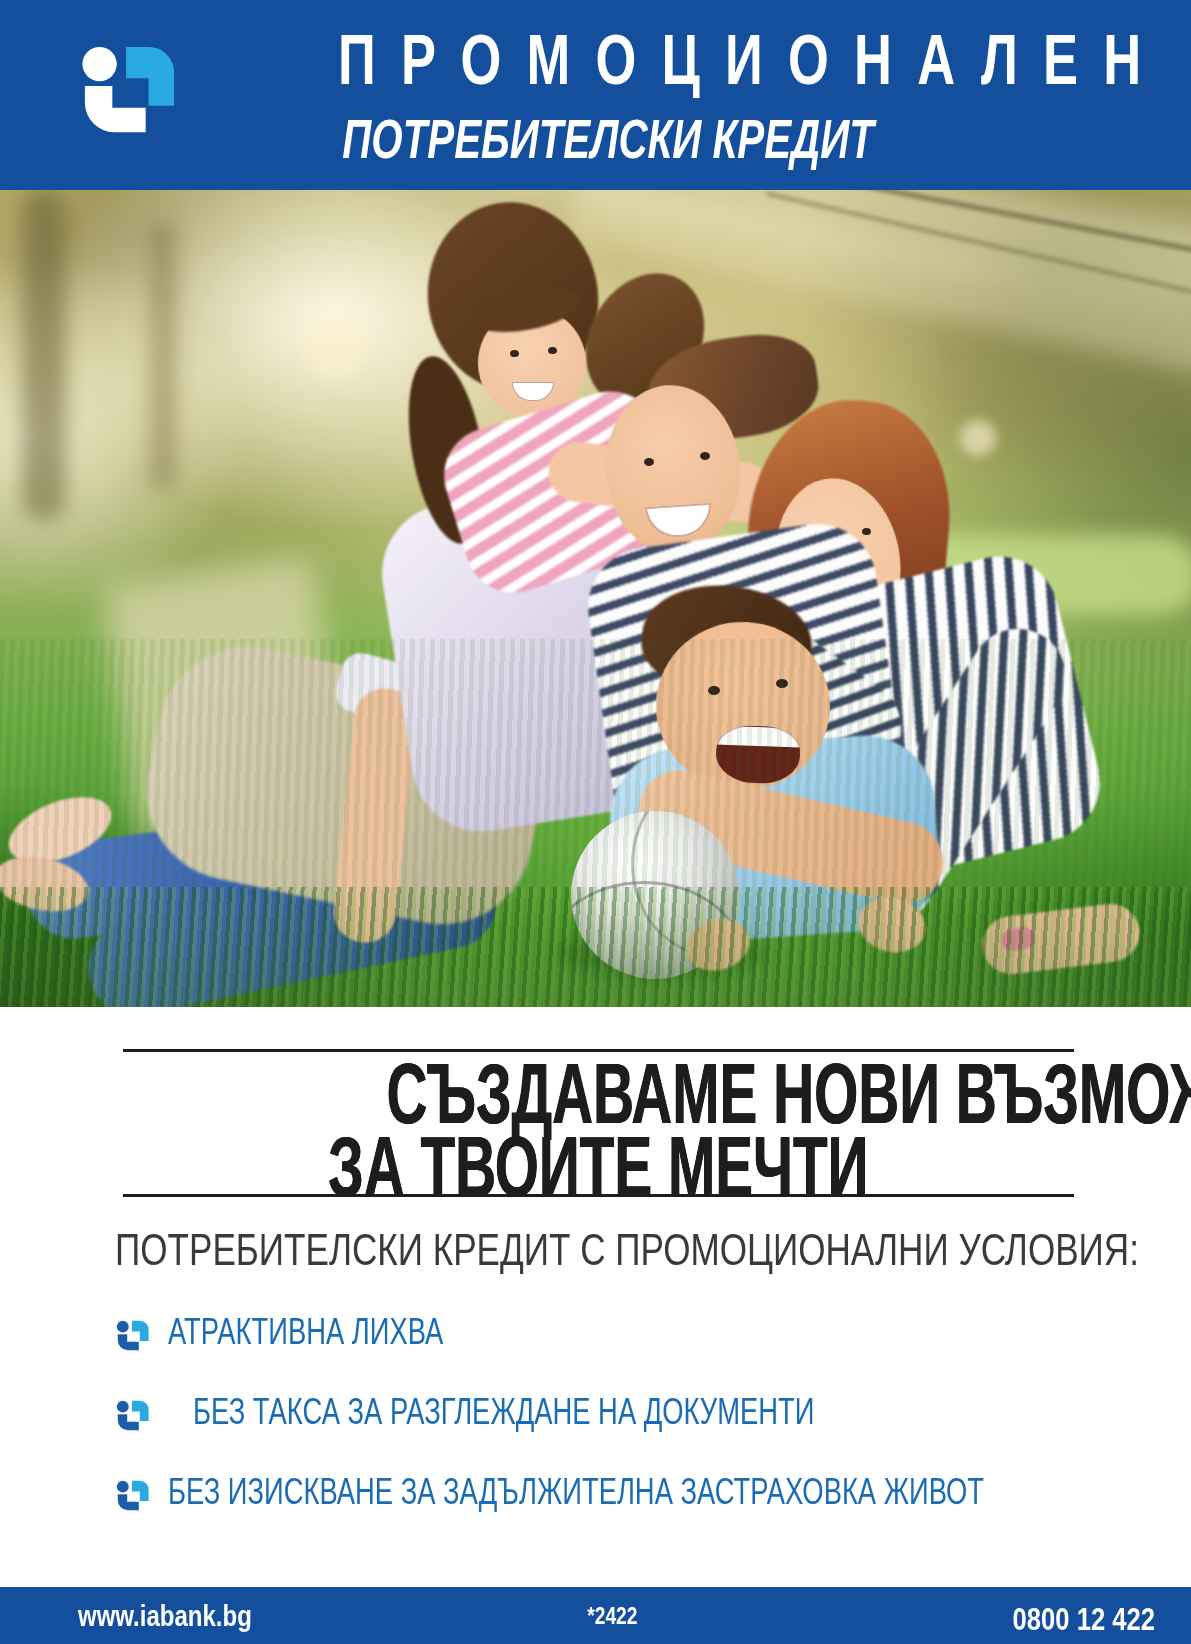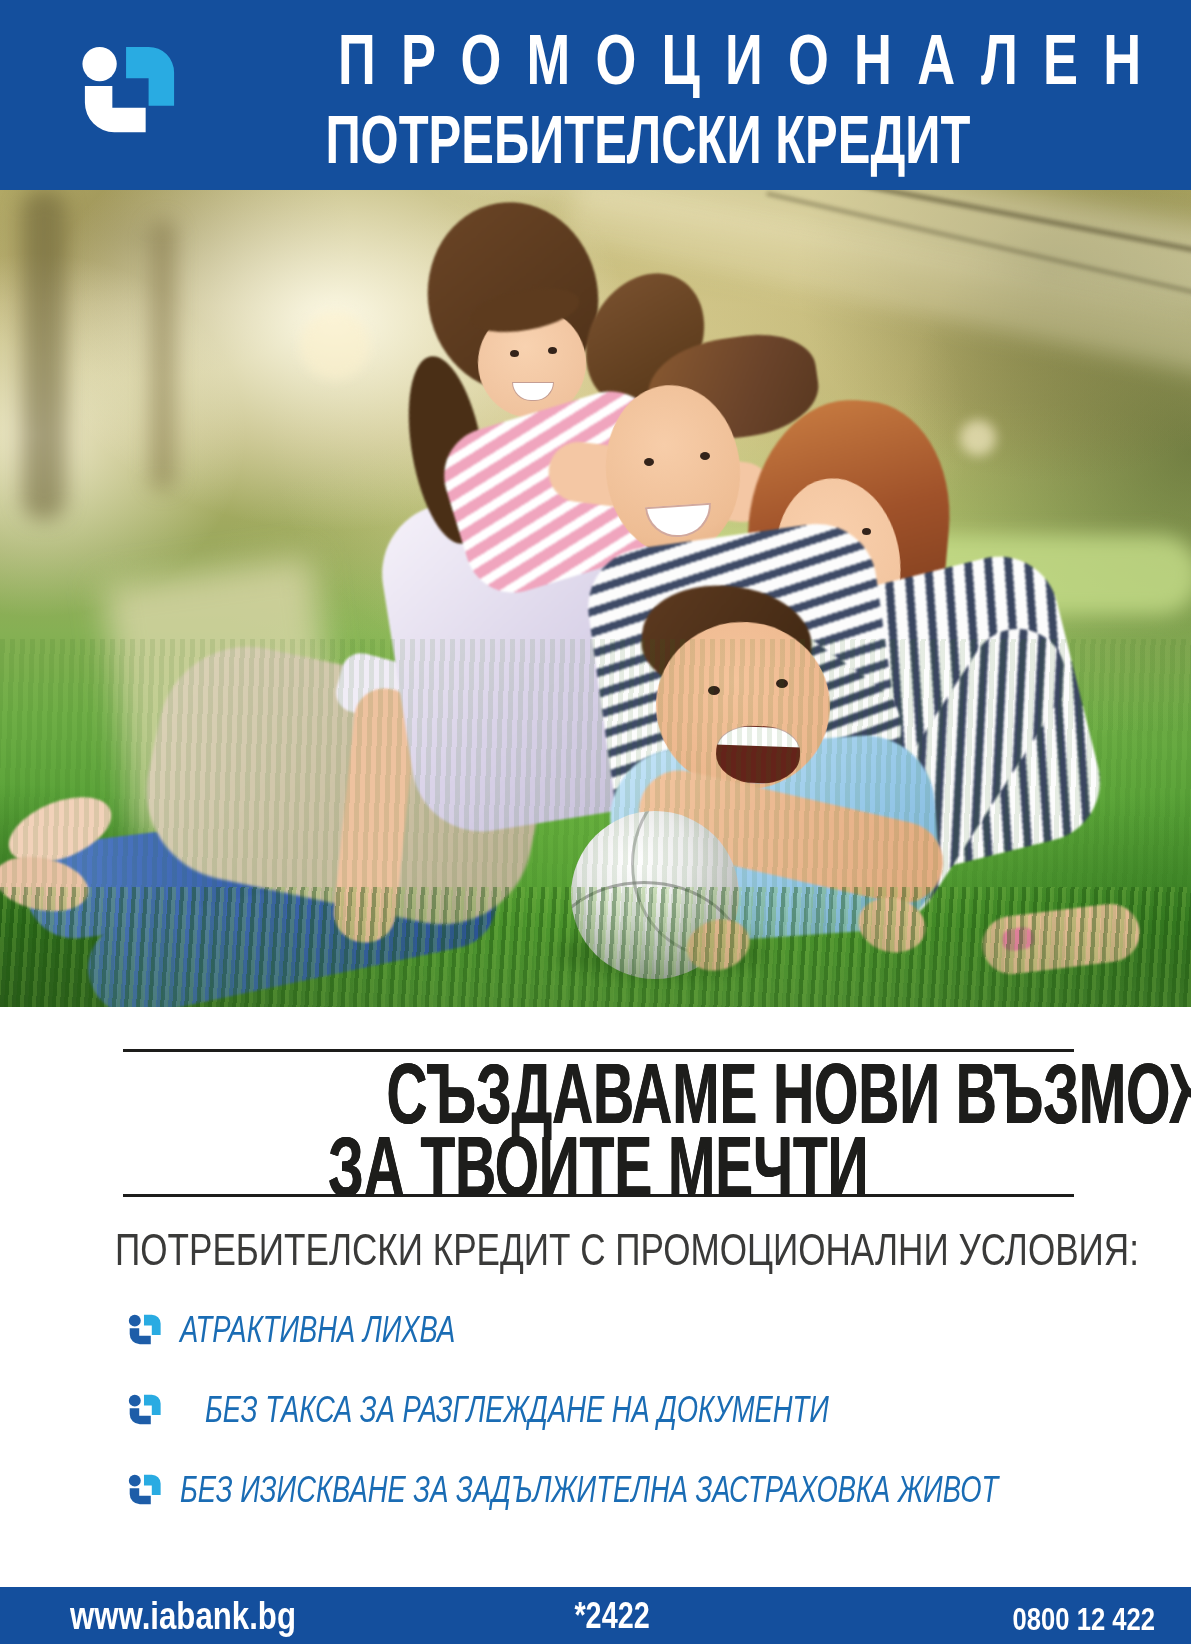--- a/index.html
+++ b/index.html
@@ -7,21 +7,21 @@
         font-family:"Liberation Sans",sans-serif;overflow:hidden;}
 
   
   .header{position:absolute;left:0;top:0;width:1191px;height:190px;background:#144f9d;}
   .logo-svg{position:absolute;left:80px;top:45px;width:98px;height:92px;color:#ffffff;}
   .logo-cyan{fill:#29abe2;}
   .logo-cc{fill:currentColor;}
   .header-title{position:absolute;left:200px;top:22px;width:816px;text-align:center;color:#ffffff;font-weight:bold;}
   .ht1{font-size:70px;line-height:76px;white-space:nowrap;}
   .ht1 span{display:inline-block;letter-spacing:.48em;margin-right:-.48em;transform:scaleX(.75);transform-origin:center;}
-  .ht2{font-size:68px;line-height:82px;white-space:nowrap;}
+  .ht2{font-size:56px;line-height:82px;white-space:nowrap;font-style:italic;}
   .ht2 span{display:inline-block;transform:scaleX(.72);transform-origin:center;}
 
   
   .photo{position:absolute;left:0;top:190px;width:1191px;height:817px;overflow:hidden;
     background:
       radial-gradient(420px 300px at 28% 16%, rgba(255,252,235,.95), rgba(255,252,235,0) 70%),
       radial-gradient(300px 260px at 3% 30%, rgba(252,248,225,.8), rgba(252,248,225,0) 70%),
       radial-gradient(500px 380px at 52% 30%, rgba(248,232,180,.55), rgba(248,232,180,0) 70%),
       radial-gradient(360px 300px at 88% 10%, rgba(92,92,40,.5), rgba(92,92,40,0) 70%),
       radial-gradient(420px 420px at 100% 32%, rgba(64,88,36,.55), rgba(64,88,36,0) 70%),
@@ -107,33 +107,33 @@
   .rule{position:absolute;left:123px;width:951px;height:3px;background:#1d1d1b;}
   .rule-top{top:1049px;}
   .rule-bottom{top:1194px;}
   .main-heading{position:absolute;left:120px;top:1057px;width:957px;text-align:center;color:#1d1d1b;font-weight:bold;}
   .mh-line{font-size:86px;line-height:73px;white-space:nowrap;}
   .mh-line span{display:inline-block;transform:scaleX(.66);transform-origin:center;
        text-shadow:.5px 0 0 currentColor,-.5px 0 0 currentColor;}
   .subheading{position:absolute;left:115px;top:1226px;font-size:45px;line-height:48px;color:#3a3a39;white-space:nowrap;}
   .subheading span{display:inline-block;transform:scaleX(.78);transform-origin:left center;}
 
-  .bullet-row{position:absolute;left:128px;height:44px;display:flex;align-items:center;font-style:italic;}
+  .bullet-row{position:absolute;left:116px;height:44px;display:flex;align-items:flex-end;}
   .br1{top:1308px;}.br2{top:1388px;gap:25px;}.br3{top:1468px;}
   .bullet-icon{width:34px;height:32px;color:#1d5da8;flex:0 0 auto;}
   .bullet-label{margin-left:18px;font-size:37px;line-height:40px;color:#1a6cb4;white-space:nowrap;}
   .bullet-label span{display:inline-block;transform:scaleX(.74);transform-origin:left center;}
 
   
   .footer{position:absolute;left:0;top:1587px;width:1191px;height:57px;background:#144f9d;color:#ffffff;
           display:grid;grid-template-columns:1fr auto 1fr;align-items:center;
           padding:0 36px 0 70px;box-sizing:border-box;font-weight:bold;}
-  .f-site{justify-self:start;font-size:39px;white-space:nowrap;}
+  .f-site{justify-self:start;font-size:30px;white-space:nowrap;margin-left:8px;}
   .f-site span{display:inline-block;transform:scaleX(.8);transform-origin:left center;}
-  .f-code{justify-self:center;font-size:36px;white-space:nowrap;}
+  .f-code{justify-self:center;font-size:24px;white-space:nowrap;}
   .f-code span{display:inline-block;transform:scaleX(.8);transform-origin:center;}
   .f-phone{justify-self:end;font-size:32px;white-space:nowrap;margin-top:8px;}
   .f-phone span{display:inline-block;transform:scaleX(.8);transform-origin:right center;}
 </style>
 </head>
 <body>
 
 <div id="page">
 
   <div class="header">

